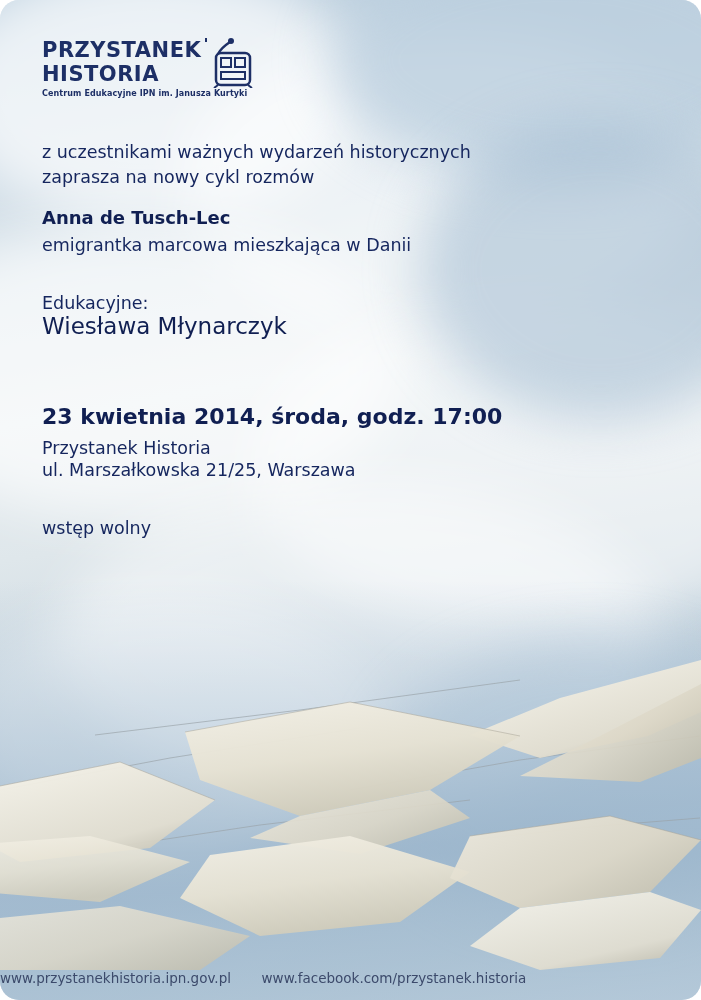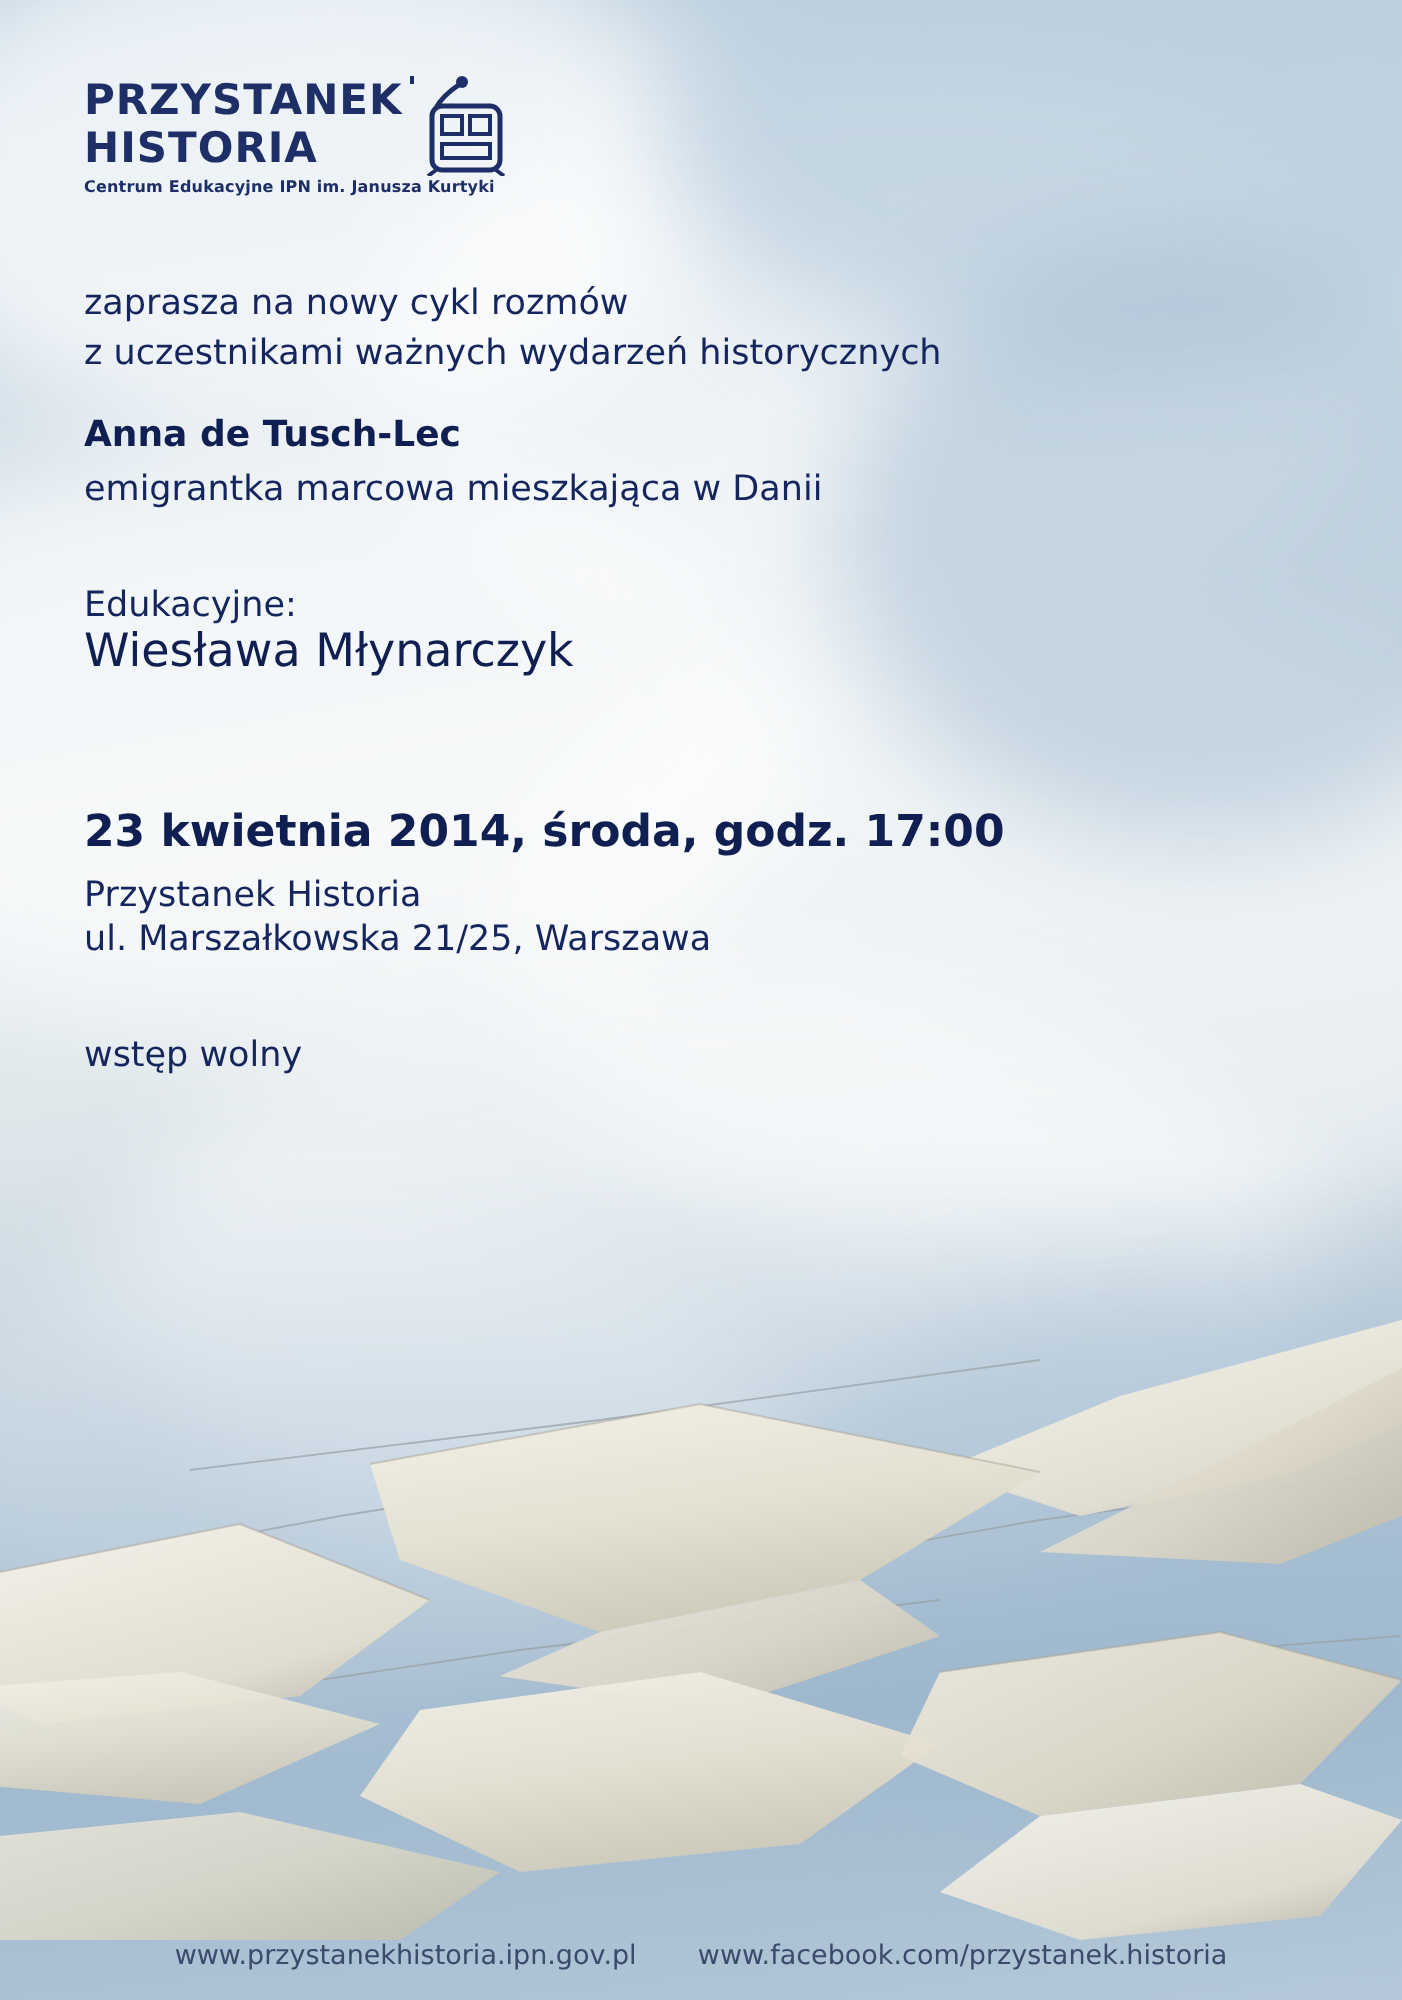--- a/index.html
+++ b/index.html
@@ -9,20 +9,21 @@
   body {
     font-family: "DejaVu Sans", sans-serif;
     background: #ffffff;
   }
   .poster {
     position: relative;
     width: 701px;
     height: 1000px;
     overflow: hidden;
     background: linear-gradient(170deg, #b9cede 0%, #c9d8e4 12%, #dce6ec 26%, #e8eef1 38%, #dfe7eb 50%, #cfdbe3 62%, #c2d2de 72%, #b6c9d9 82%, #c6d6e0 92%, #d8e3ea 100%);
+    border-radius: 19px;
   }
 
   
   .cloud {
     position: absolute;
     border-radius: 50%;
     filter: blur(26px);
     pointer-events: none;
   }
   .c1 { left: -60px;  top: -40px;  width: 420px; height: 260px; background: rgba(255,255,255,0.70); }
@@ -153,21 +154,20 @@
     margin-top: 38px;
     color: #15265e;
   }
 
   
   .footer {
     position: absolute;
     left: 0;
     right: 0;
     bottom: 14px;
-    text-align: center;
     color: #3c4a6b;
     font-size: 13.5px;
   }
   .footer span {
     display: inline-block;
   }
   .footer .gap { width: 22px; }
 </style>
 </head>
 <body>
@@ -249,22 +249,22 @@
       </svg>
     </div>
     <div class="logo-text">
       <div class="logo-line1">PRZYSTANEK</div>
       <div class="logo-line2">HISTORIA</div>
       <div class="logo-sub">Centrum Edukacyjne IPN im. Janusza Kurtyki</div>
     </div>
   </div>
 
   <div class="content">
+    <div class="intro">z uczestnikami ważnych wydarzeń historycznych</div>
     <div class="intro">zaprasza na nowy cykl rozmów</div>
-    <div class="intro">z uczestnikami ważnych wydarzeń historycznych</div>
 
 
     <div class="guest-name">Anna de Tusch-Lec</div>
     <div class="guest-desc">emigrantka marcowa mieszkająca w Danii</div>
 
     <div class="host-label">Edukacyjne:</div>
     <div class="host-name">Wiesława Młynarczyk</div>
 
     <div class="date">23 kwietnia 2014, środa, godz. 17:00</div>
     <div class="place1">Przystanek Historia</div>

